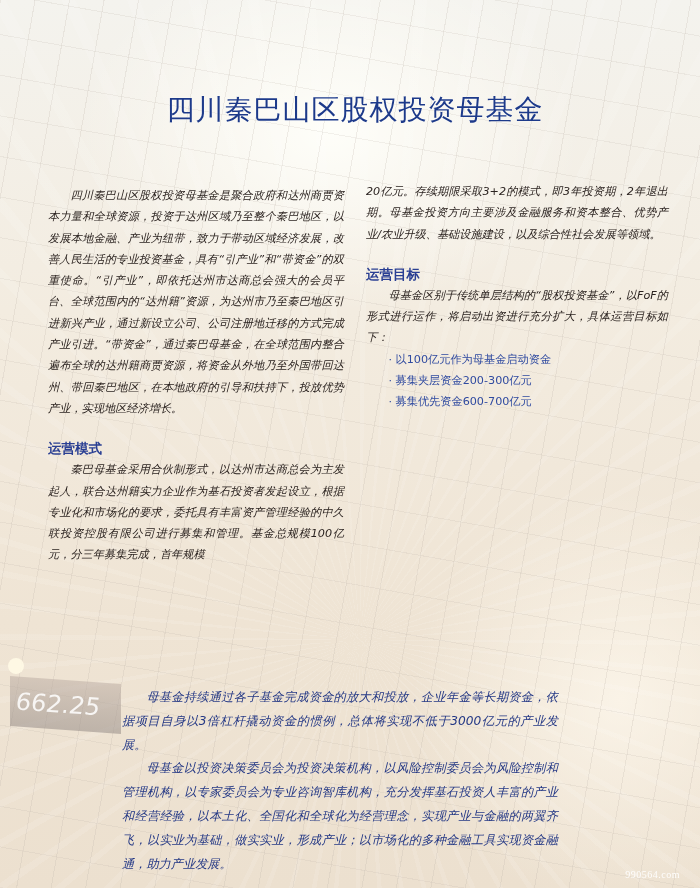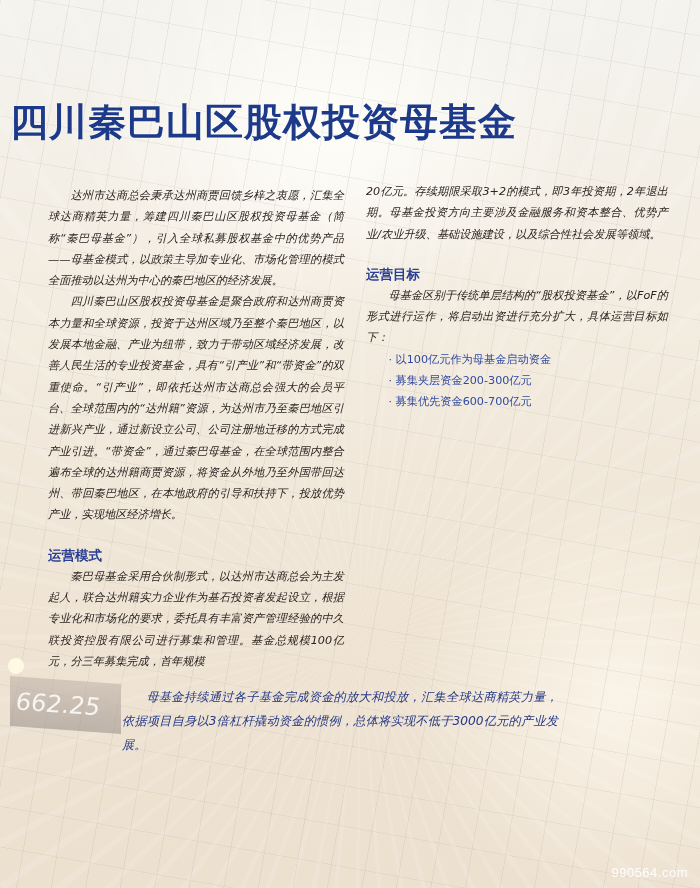--- a/index.html
+++ b/index.html
@@ -33,69 +33,69 @@
     transform: skewY(4deg);
     color: rgba(255,255,255,0.85);
     font-family: "DejaVu Sans", sans-serif; font-style: italic;
     font-size: 24px; line-height: 50px; padding-left: 6px;
   }
   .deco-dot {
     position: absolute; left: 8px; top: 658px; width: 16px; height: 16px; border-radius: 50%;
     background: rgba(255,250,230,0.9);
   }
   .title {
-    position: absolute; left: 0; right: 0; top: 72px; text-align: left;
-    font-size: 38px; font-weight: bold; color: #1d3a8a; letter-spacing: 1px;
+    position: absolute; left: 0; right: 0; top: 72px; text-align: center;
+    font-size: 28px; font-weight: normal; color: #1d3a8a; letter-spacing: 1px;
     font-family: "DejaVu Sans", sans-serif;
     text-shadow: 0 0 2px rgba(255,255,255,0.8);
     margin-left: 10px;
   }
   .col { position: absolute; font-size: 11.2px; line-height: 21.3px; color: #2b2320; }
   .col-left { left: 48px; top: 185px; width: 296px; }
   .col-right { left: 366px; top: 181px; width: 302px; }
   .h { font-size: 13.5px; font-weight: bold; color: #2a3f93; line-height: 22px; margin: 0; }
   p { margin: 0; text-indent: 2em; text-align: justify; font-style: italic; }
   .gap2 { height: 18px; }
   .bullet { color: #2f4aa0; padding-left: 2em; }
   .bottom {
     position: absolute; left: 122px; top: 686px; width: 436px;
     font-size: 12.2px; line-height: 23.8px; color: #243885;
   }
   .bottom p { text-indent: 2em; }
   .watermark {
-    position: absolute; right: 12px; bottom: 8px; color: rgba(255,255,255,0.95);
-    font-family: Liberation Sans, sans-serif; font-size: 13px; letter-spacing: 0.5px;
+    position: absolute; right: 20px; bottom: 8px; color: rgba(255,255,255,0.95);
+    font-family: Liberation Serif, serif; font-size: 10px; letter-spacing: 0.5px;
   }
 </style>
 </head>
 <body>
 
 <div class="bg"></div>
 <div class="grid"></div>
 <div class="rays"></div>
 <div class="deco-dot"></div>
 <div class="deco-number">662.25</div>
 
 <h1 class="title">四川秦巴山区股权投资母基金</h1>
 
 <div class="col col-left">
-  <p>达州市达商总会秉承达州商贾回馈乡梓之衷愿，汇集全球达商精英力量，筹建四川秦巴山区股权投资母基金（简称“秦巴母基金”），引入全球私募股权基金中的优势产品——母基金模式，以政策主导加专业化、市场化管理的模式全面推动以达州为中心的秦巴地区的经济发展。</p>
   <p>四川秦巴山区股权投资母基金是聚合政府和达州商贾资本力量和全球资源，投资于达州区域乃至整个秦巴地区，以发展本地金融、产业为纽带，致力于带动区域经济发展，改善人民生活的专业投资基金，具有“引产业”和“带资金”的双重使命。“引产业”，即依托达州市达商总会强大的会员平台、全球范围内的“达州籍”资源，为达州市乃至秦巴地区引进新兴产业，通过新设立公司、公司注册地迁移的方式完成产业引进。“带资金”，通过秦巴母基金，在全球范围内整合遍布全球的达州籍商贾资源，将资金从外地乃至外国带回达州、带回秦巴地区，在本地政府的引导和扶持下，投放优势产业，实现地区经济增长。</p>
   <div class="gap2"></div>
   <h2 class="h">运营模式</h2>
   <p>秦巴母基金采用合伙制形式，以达州市达商总会为主发起人，联合达州籍实力企业作为基石投资者发起设立，根据专业化和市场化的要求，委托具有丰富资产管理经验的中久联投资控股有限公司进行募集和管理。基金总规模100亿元，分三年募集完成，首年规模</p>
 </div>
 
 <div class="col col-right">
   <p style="text-indent:0">20亿元。存续期限采取3+2的模式，即3年投资期，2年退出期。母基金投资方向主要涉及金融服务和资本整合、优势产业/农业升级、基础设施建设，以及综合性社会发展等领域。</p>
   <div class="gap2"></div>
   <h2 class="h">运营目标</h2>
   <p>母基金区别于传统单层结构的“股权投资基金”，以FoF的形式进行运作，将启动出资进行充分扩大，具体运营目标如下：</p>
   <div class="bullet">· 以100亿元作为母基金启动资金</div>
   <div class="bullet">· 募集夹层资金200-300亿元</div>
   <div class="bullet">· 募集优先资金600-700亿元</div>
 </div>
 
 <div class="bottom">
-  <p>母基金持续通过各子基金完成资金的放大和投放，汇集全球达商精英力量，依据项目自身以3倍杠杆撬动资金的惯例，总体将实现不低于3000亿元的产业发展。</p>
+  <p>母基金持续通过各子基金完成资金的放大和投放，企业年金等长期资金，依据项目自身以3倍杠杆撬动资金的惯例，总体将实现不低于3000亿元的产业发展。</p>
+  <p>母基金以投资决策委员会为投资决策机构，以风险控制委员会为风险控制和管理机构，以专家委员会为专业咨询智库机构，充分发挥基石投资人丰富的产业和经营经验，以本土化、全国化和全球化为经营理念，实现产业与金融的两翼齐飞，以实业为基础，做实实业，形成产业；以市场化的多种金融工具实现资金融通，助力产业发展。</p>
 </div>
 
 <div class="watermark">990564.com</div>
 
 </body></html>

